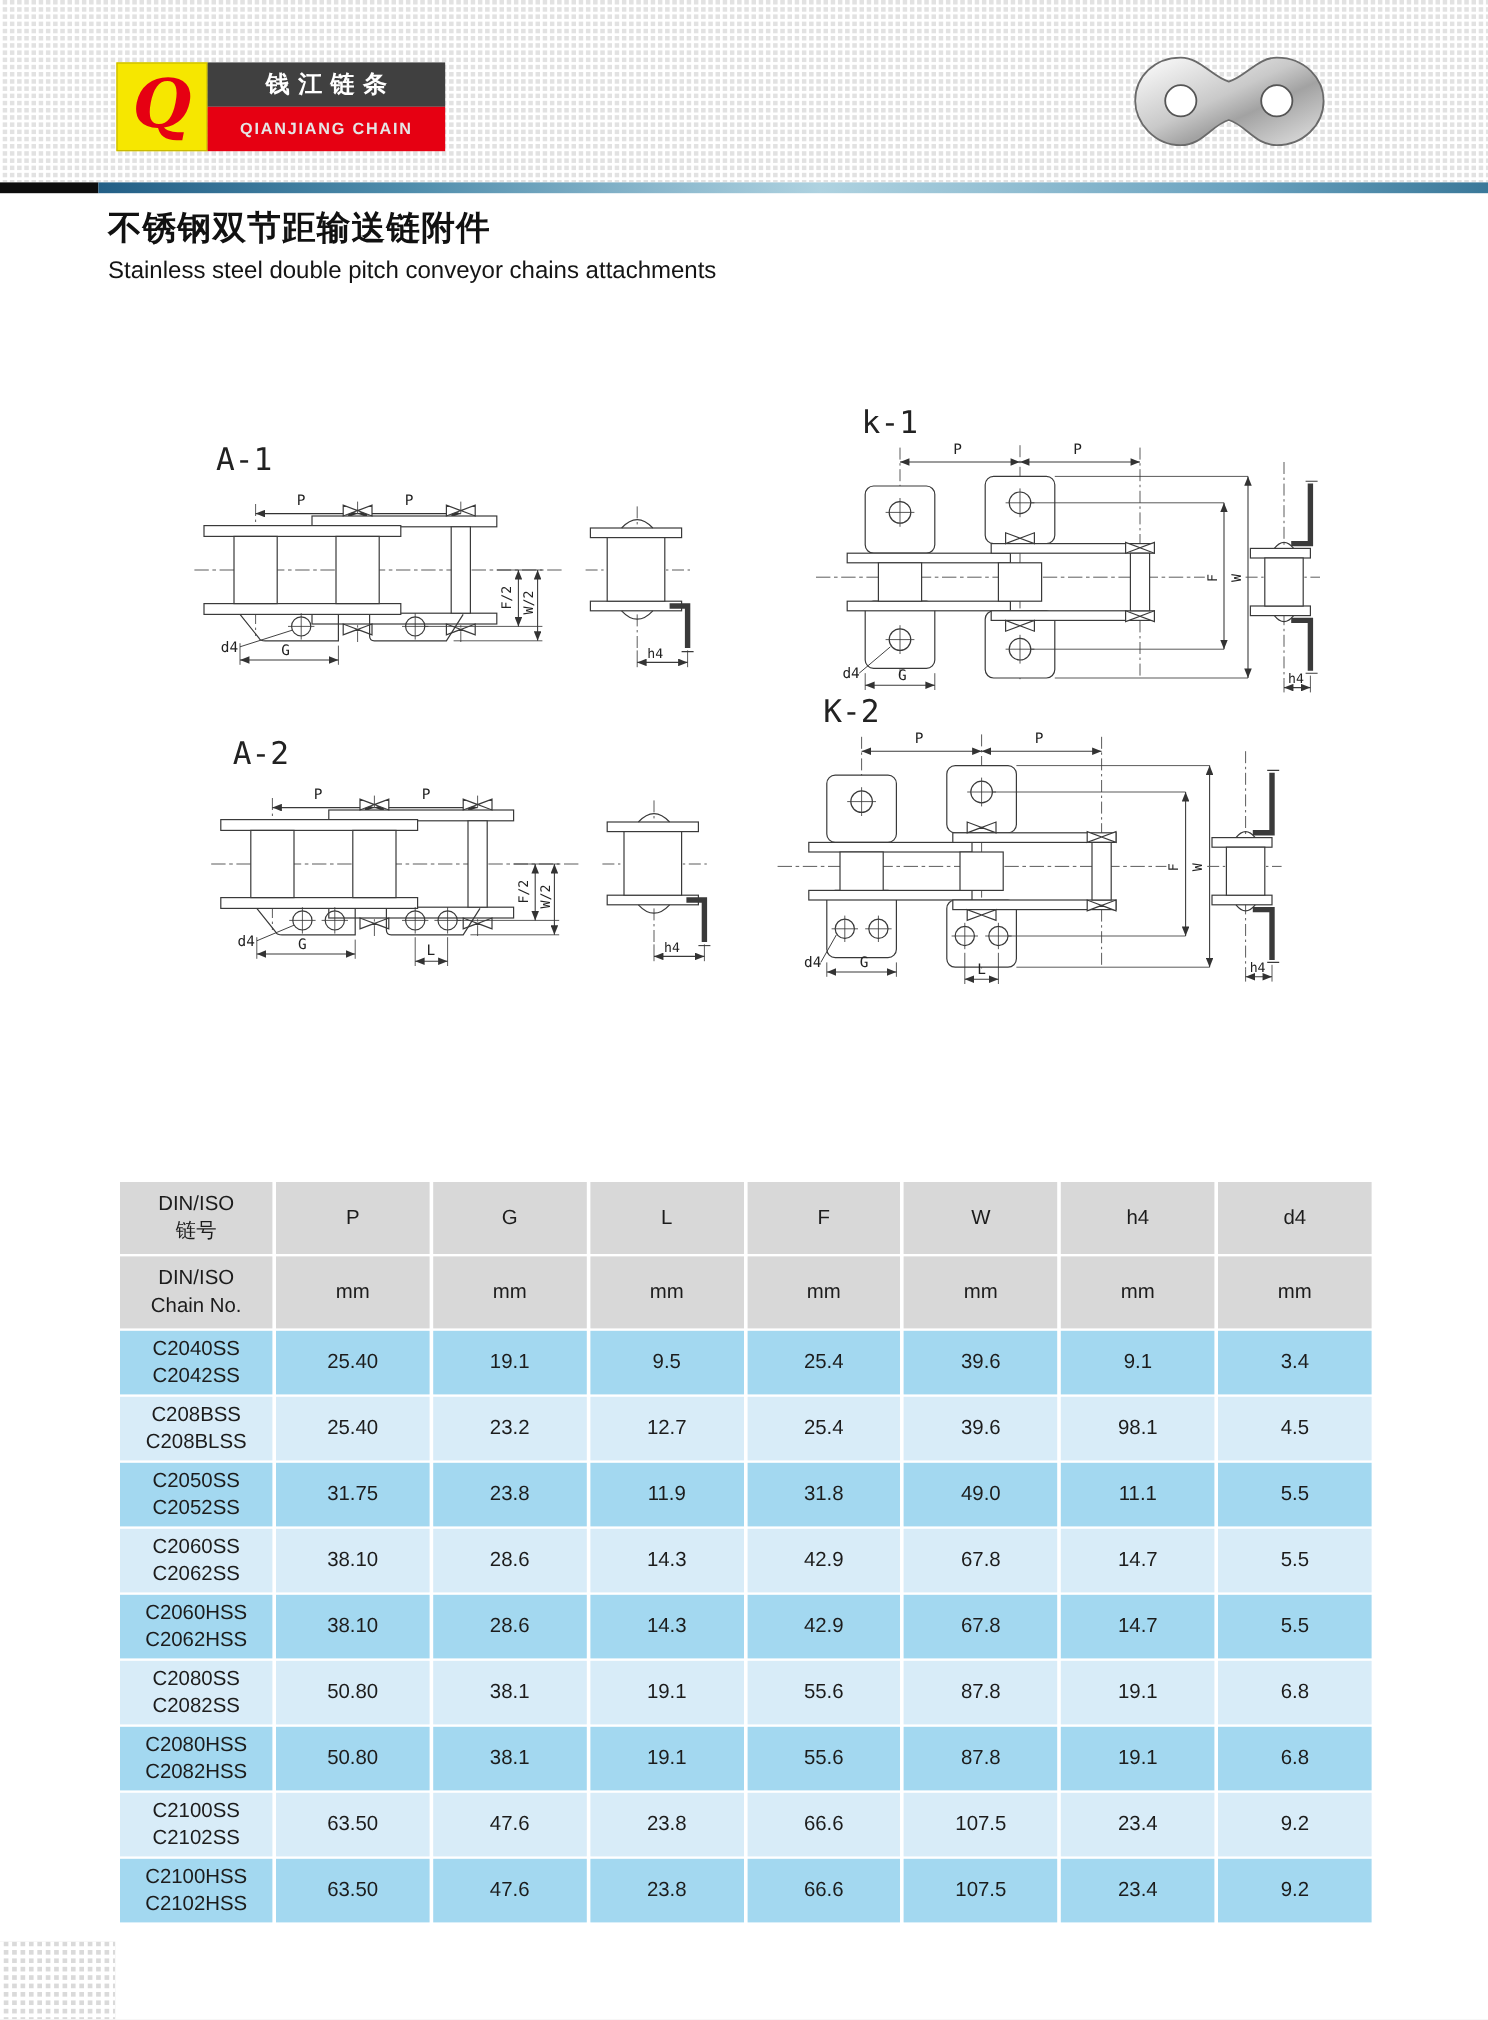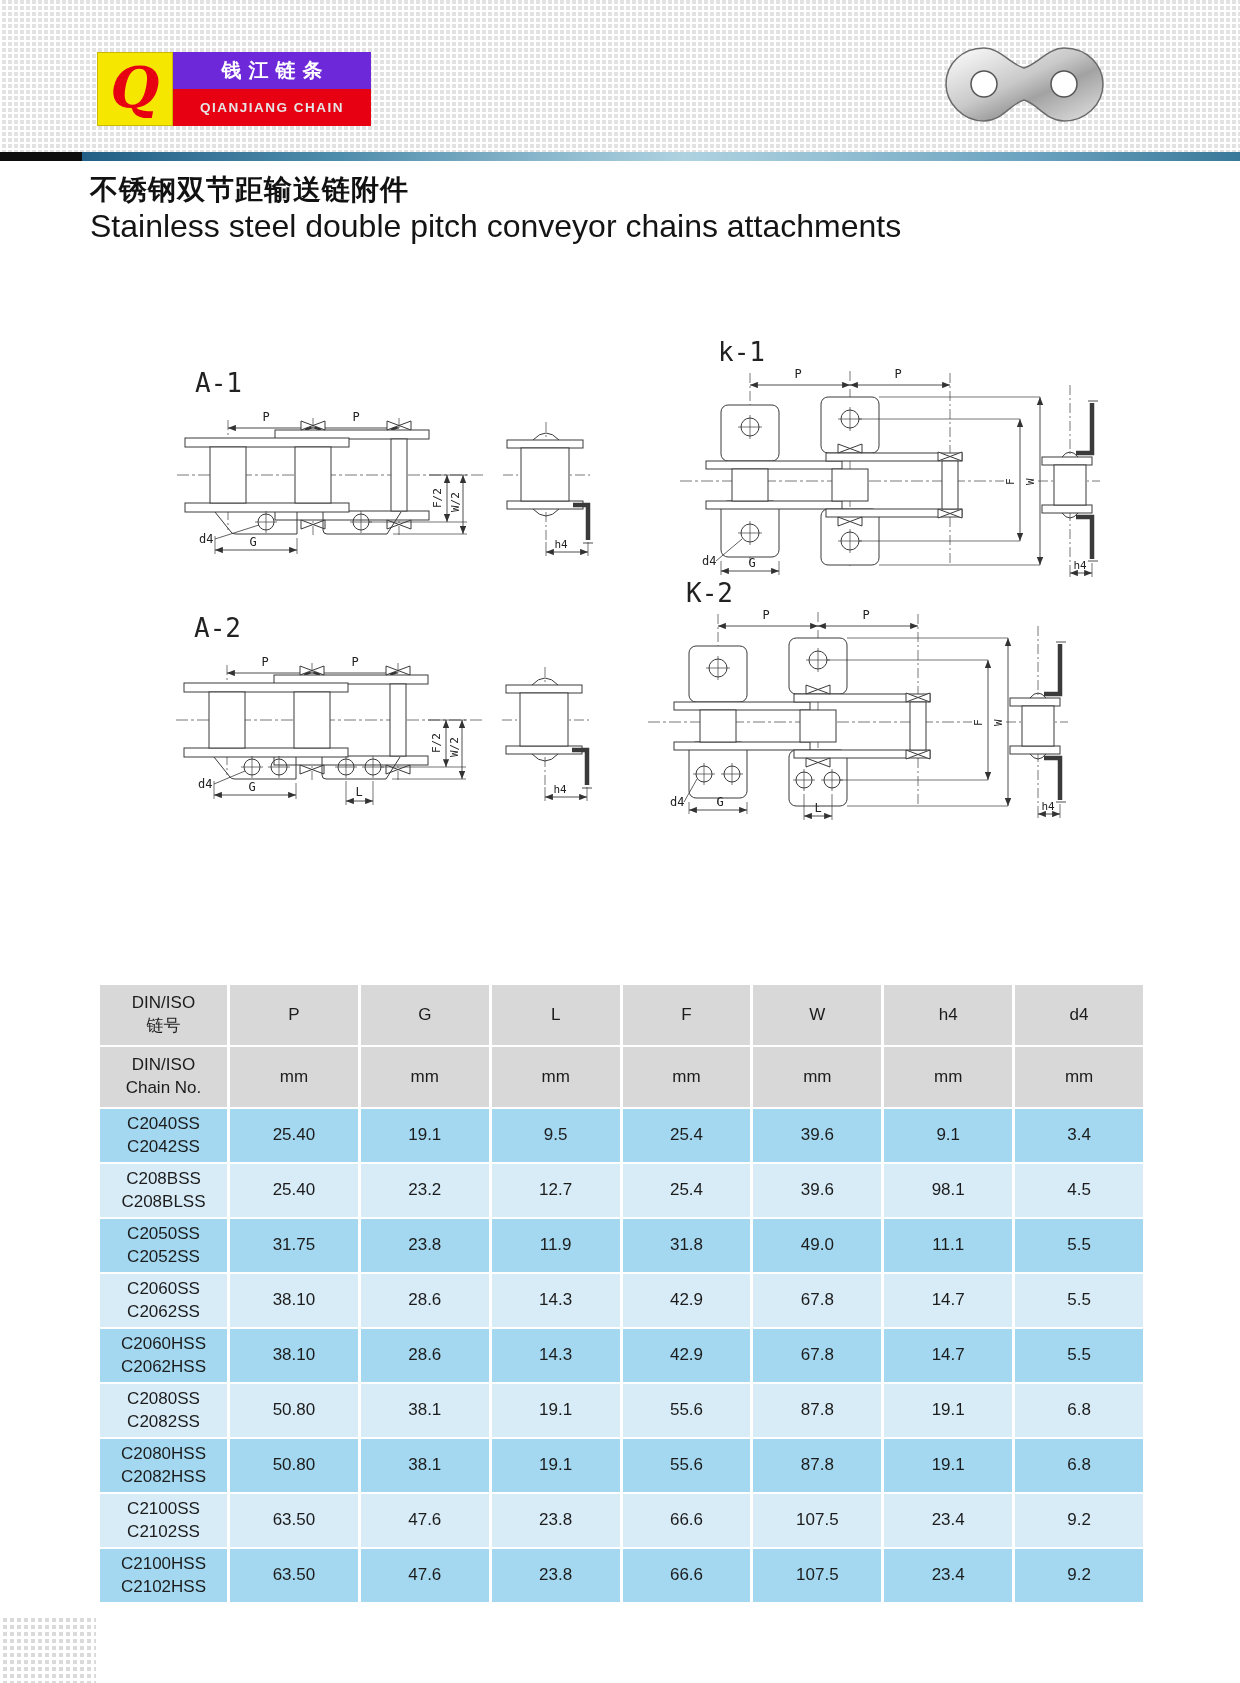--- a/index.html
+++ b/index.html
@@ -26,29 +26,29 @@
   .divider-black{position:absolute;left:0;top:152px;width:82px;height:9px;background:#0d0d0d;}
   .divider-blue{position:absolute;left:82px;top:152px;width:1158px;height:9px;
     background:linear-gradient(90deg,#235f86 0%,#4e8cab 22%,#8ab7cc 40%,#aed2e0 52%,#96c1d4 64%,#6aa2bf 82%,#3a7899 100%);}
   
   .logo{position:absolute;left:97px;top:52px;display:flex;height:74px;}
   .logo-mark{width:76px;height:74px;background:#f6e700;border:1px solid #c9b900;box-sizing:border-box;
     display:flex;align-items:center;justify-content:center;}
   .logo-mark span{font-family:"DejaVu Serif",serif;font-style:italic;font-weight:700;
     font-size:56px;color:#e60012;line-height:1;transform:translatey(-2px);}
   .logo-right{display:flex;flex-direction:column;width:198px;}
-  .logo-zh{flex:1;background:#6d28d9;color:#ffffff;display:flex;align-items:center;justify-content:center;
+  .logo-zh{flex:1;background:#404040;color:#ffffff;display:flex;align-items:center;justify-content:center;
     font-size:20px;font-weight:700;letter-spacing:7px;padding-left:7px;}
   .logo-en{flex:1;background:#e60012;color:#e5e5e5;display:flex;align-items:center;justify-content:center;
     font-size:13.5px;font-weight:700;letter-spacing:1.5px;}
   .chain-plate{position:absolute;left:940px;top:42px;}
   
   .title-block{position:absolute;left:90px;top:172px;}
   .title-zh{font-size:28px;font-weight:600;letter-spacing:1px;line-height:36px;color:#111;}
-  .title-en{font-size:32px;font-weight:400;line-height:37px;color:#141414;}
+  .title-en{font-size:20px;font-weight:400;line-height:37px;color:#141414;}
   
   .diag{position:absolute;}
   .diag svg text{font-family:"DejaVu Sans Mono","Liberation Mono",monospace;fill:#222;}
   .dlabel{font-size:26px;}
   .dim{font-size:12px;}
   .dimsm{font-size:11px;}
   
   .spec-table{position:absolute;left:100px;top:985px;width:1043px;display:flex;flex-direction:column;gap:2px;}
   .trow{display:grid;grid-template-columns:127px repeat(7,1fr);gap:3px;}
   .cell{display:flex;flex-direction:column;align-items:center;justify-content:center;
@@ -96,21 +96,21 @@
   </svg>
 
   <div class="divider-black"></div>
   <div class="divider-blue"></div>
 
   <div class="title-block">
     <div class="title-zh">不锈钢双节距输送链附件</div>
     <div class="title-en">Stainless steel double pitch conveyor chains attachments</div>
   </div>
 
-  <div class="diag" style="left:171px;top:330px;">
+  <div class="diag" style="left:156px;top:330px;">
     <svg width="430" height="235" viewBox="0 0 430 235" stroke="#3a3a3a" stroke-width="1" fill="none">
       <text class="dlabel" x="24" y="62" stroke="none">A-1</text>
 
       <path d="M6,145 H312" stroke="#555" stroke-width="0.8" stroke-dasharray="12 3 3 3"></path>
       <path d="M57,90 V200 M142,88 V205 M228,88 V205" stroke="#555" stroke-width="0.8" stroke-dasharray="10 3 2 3"></path>
 
       <path d="M57,98 H142" stroke="#333" stroke-width="0.9" marker-start="url(#arr)" marker-end="url(#arr)"></path>
       <path d="M142,98 H228" stroke="#333" stroke-width="0.9" marker-start="url(#arr)" marker-end="url(#arr)"></path>
       <text class="dim" x="95" y="91" text-anchor="middle" stroke="none">P</text>
       <text class="dim" x="185" y="91" text-anchor="middle" stroke="none">P</text>

